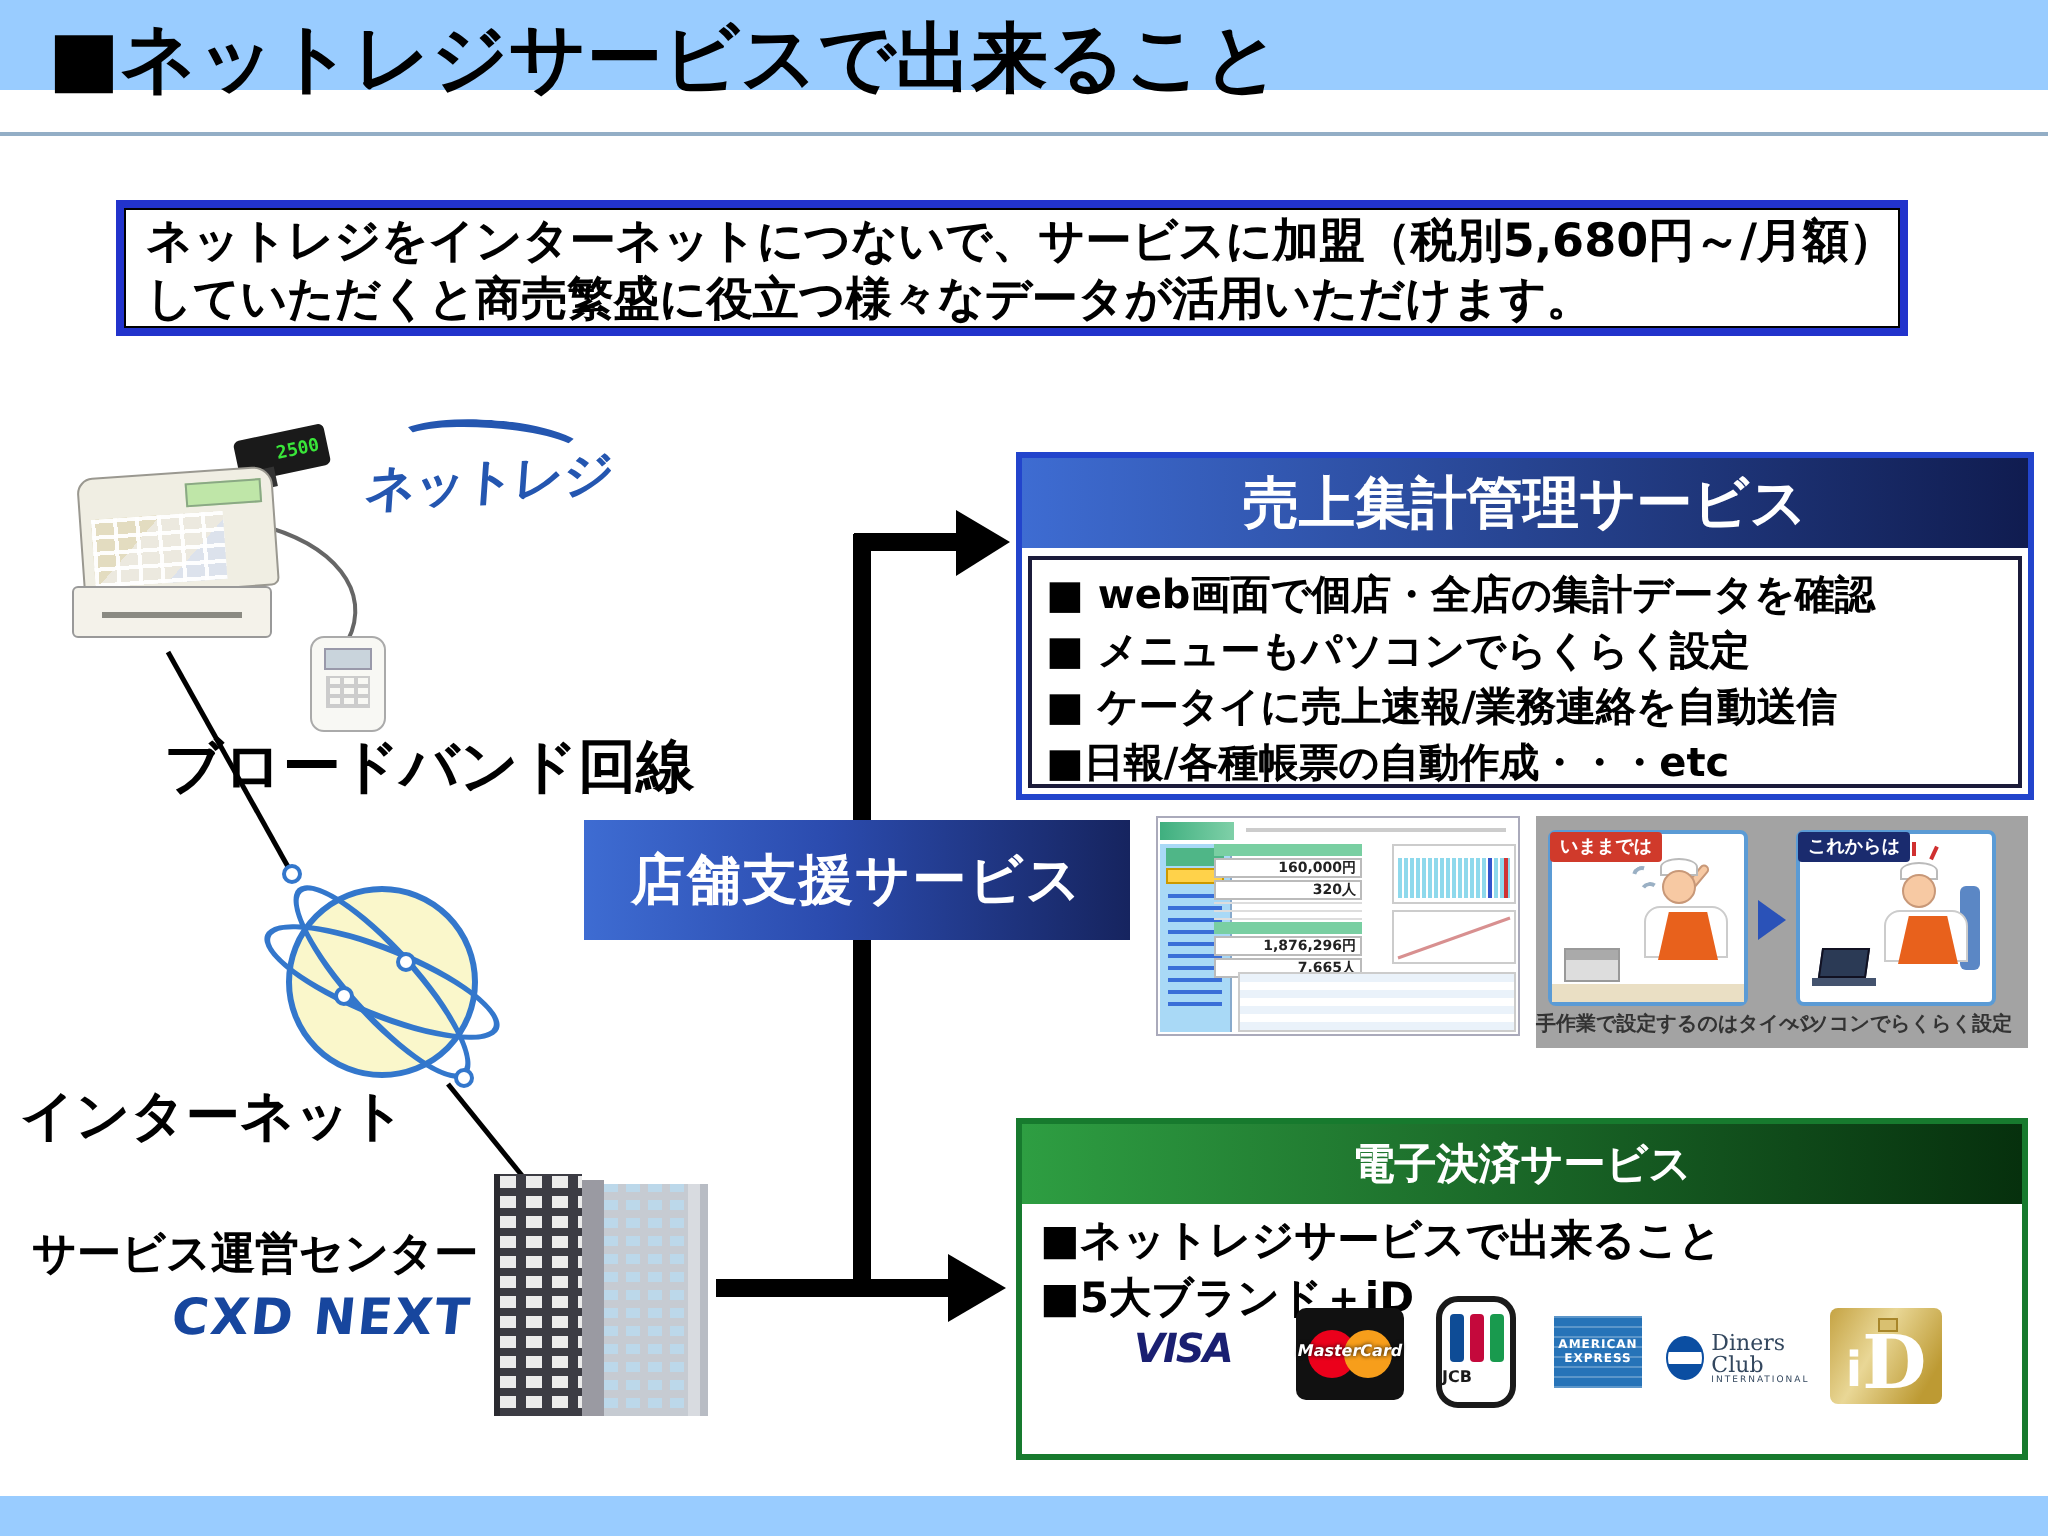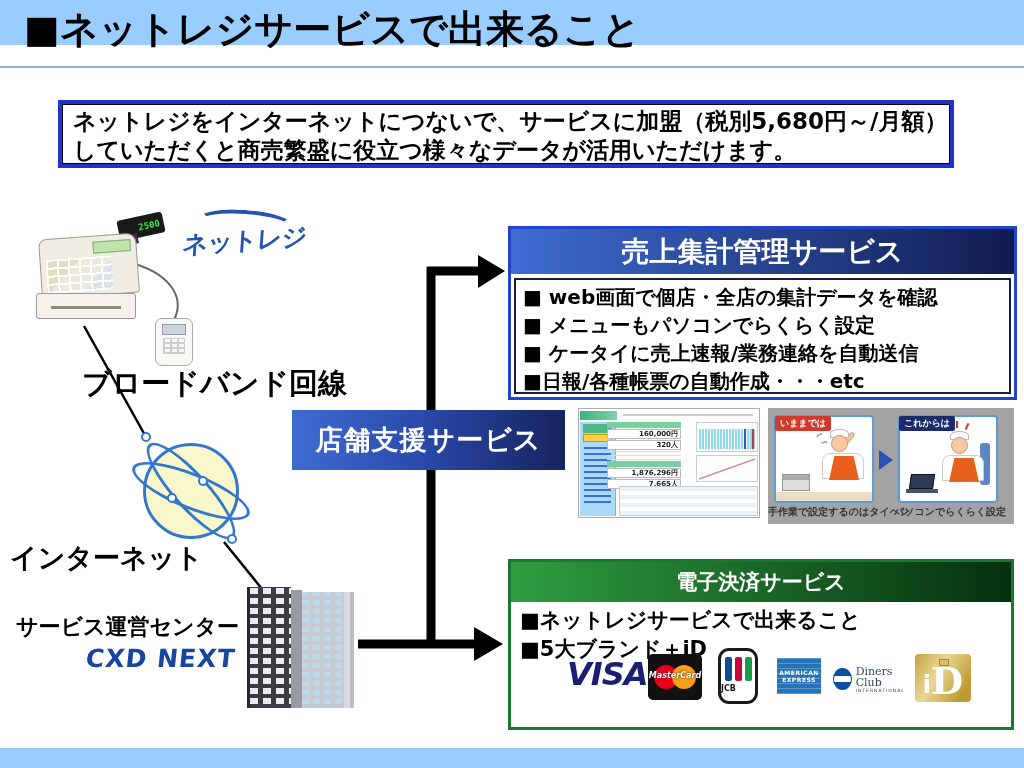--- a/index.html
+++ b/index.html
@@ -100,21 +100,21 @@
   .svc-sales .svc-head span { font-size:28px; }
   .svc-pay   .svc-head span { font-size:21px; }
   .sales-body { position:absolute; left:3px; right:3px; top:49px; bottom:3px; border:2px solid #1B1B3A; padding:3px 7px; }
   .sales-body div { font-size:20px; font-weight:700; color:#000; line-height:28px; white-space:nowrap; }
   .pay-body { position:absolute; left:3px; right:3px; top:42px; bottom:3px; padding:2px 6px; }
   .pay-body .pay-bullet { font-size:21px; font-weight:700; color:#000; line-height:29px; white-space:nowrap; }
 
   
   .brand { position:absolute; }
   .visa-logo { left:56px; top:96px; width:76px; height:32px; display:flex; align-items:center; }
-  .visa-logo span { font-size:32px; font-weight:900; font-style:italic; color:#1A1F71; letter-spacing:-1px; }
+  .visa-logo span { font-size:20px; font-weight:900; font-style:italic; color:#1A1F71; letter-spacing:-1px; }
   .mc-logo { left:137px; top:92px; width:54px; height:46px; background:#111; border-radius:5px; }
   .mc-red { position:absolute; left:6px; top:11px; width:24px; height:24px; border-radius:50%; background:#EB001B; }
   .mc-orange { position:absolute; left:24px; top:11px; width:24px; height:24px; border-radius:50%; background:#F79E1B; }
   .mc-text { position:absolute; left:0; top:17px; width:100%; text-align:center; color:#fff; font-size:8px;
              font-weight:700; font-style:italic; text-shadow:0 0 2px #000; }
   .jcb-logo { left:207px; top:86px; width:40px; height:56px; background:#fff; border:3px solid #1A1A1A; border-radius:11px; padding-top:6px; }
   .jcb-bars { display:flex; justify-content:center; gap:3px; }
   .jcb-bars i { display:block; width:7px; height:24px; border-radius:2px; }
   .jcb-b1 { background:#0E4C96; } .jcb-b2 { background:#C4093C; } .jcb-b3 { background:#199A4E; }
   .jcb-name { text-align:left; font-size:8px; font-weight:900; color:#1A1A1A; margin-top:3px; }

